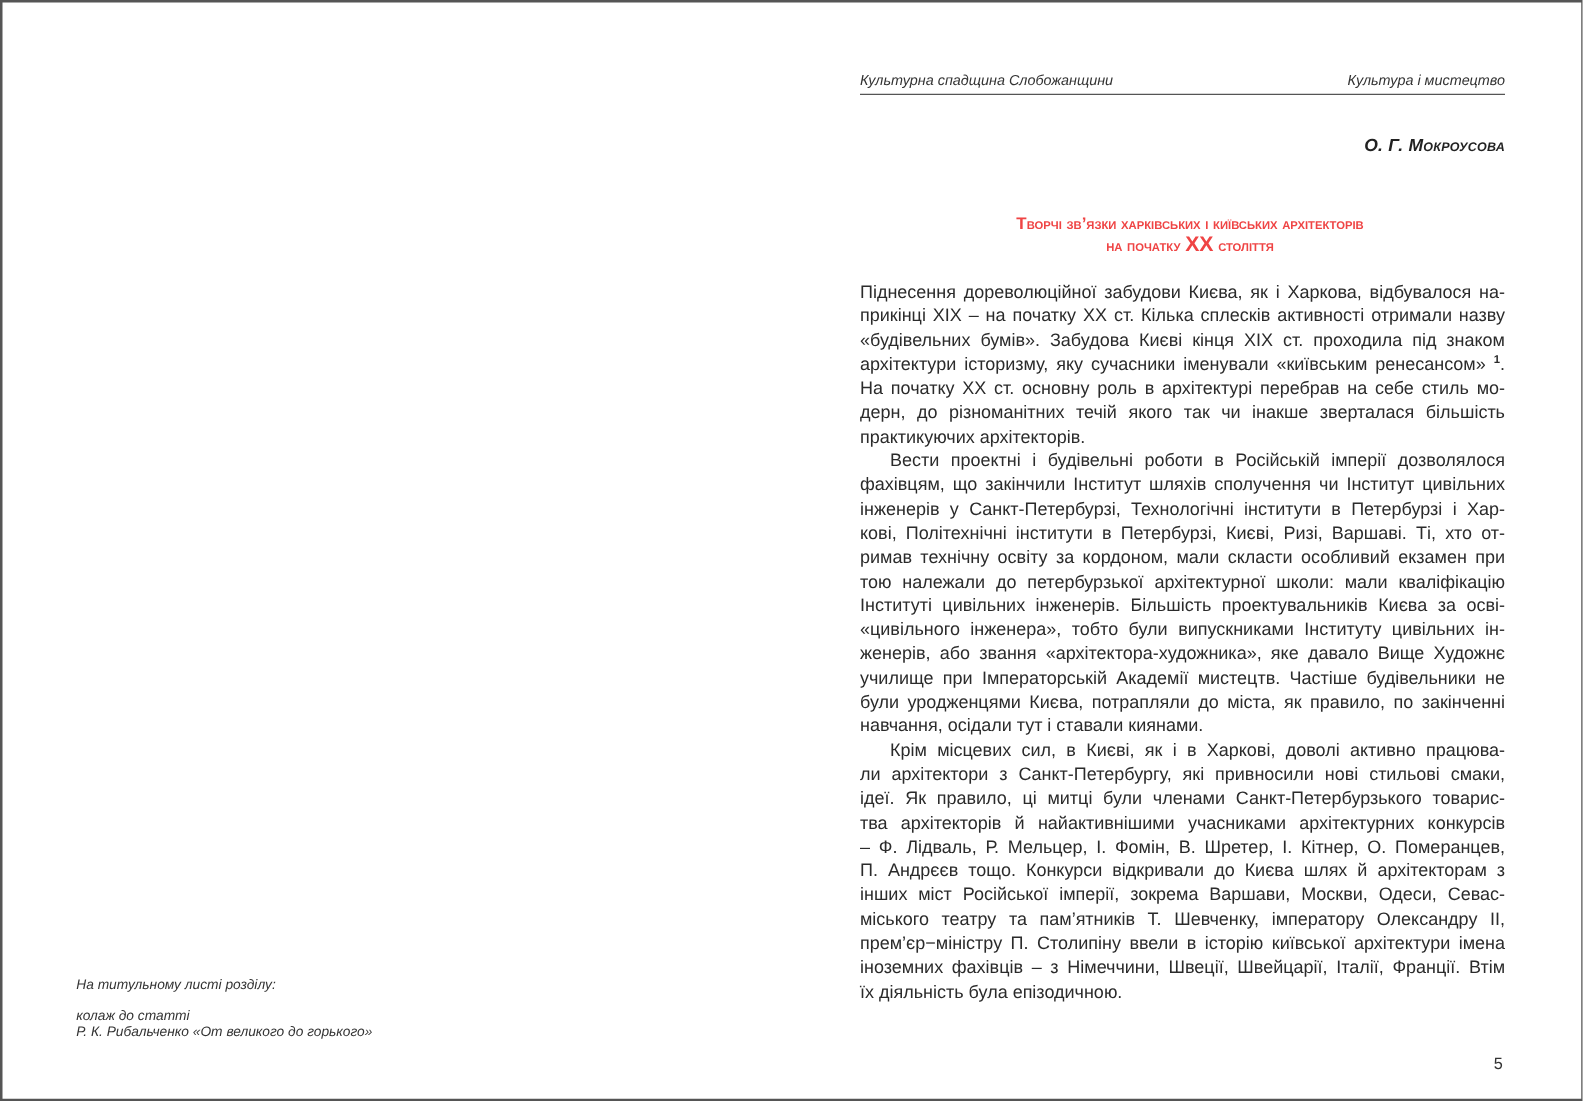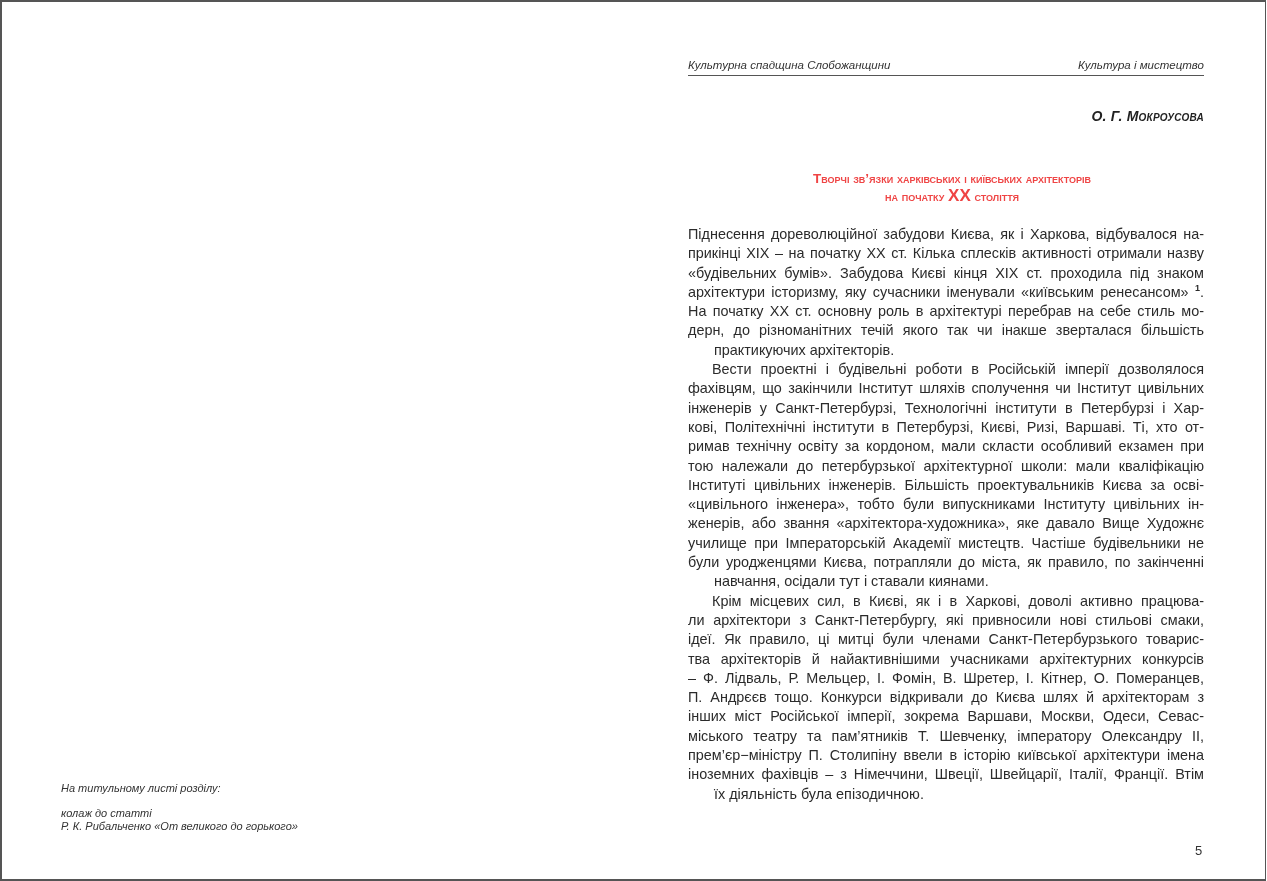--- a/index.html
+++ b/index.html
@@ -26,21 +26,21 @@
       font-family: "Liberation Sans", sans-serif; font-weight: bold; font-size: 13.5px;
       color: #ef4444; font-variant: small-caps; line-height: 17px;
     }
     .title .big { font-size: 17px; }
     .body-text {
       position: absolute; left: 688px; top: 225px; width: 516px;
       font-family: "Liberation Sans", sans-serif; font-size: 14.4px; color: #2b2b2b;
       line-height: 19.3px;
     }
     .line { display: block; text-align: justify; text-align-last: justify; white-space: nowrap; height: 19.3px; }
-    .line.last { text-align-last: left; margin-left: 26px; }
+    .line.last { text-align-last: left; }
     .line.indent { padding-left: 24px; }
     sup { font-size: 9px; font-weight: bold; vertical-align: 6px; line-height: 0; }
     .page-number {
       position: absolute; left: 1195px; top: 843px;
       font-family: "Liberation Sans", sans-serif; font-size: 13px; color: #333;
     }
     .caption {
       position: absolute; left: 61px; top: 782px; width: 300px;
       font-family: "Liberation Sans", sans-serif; font-style: italic; font-size: 11px;
       color: #333; line-height: 13px;

